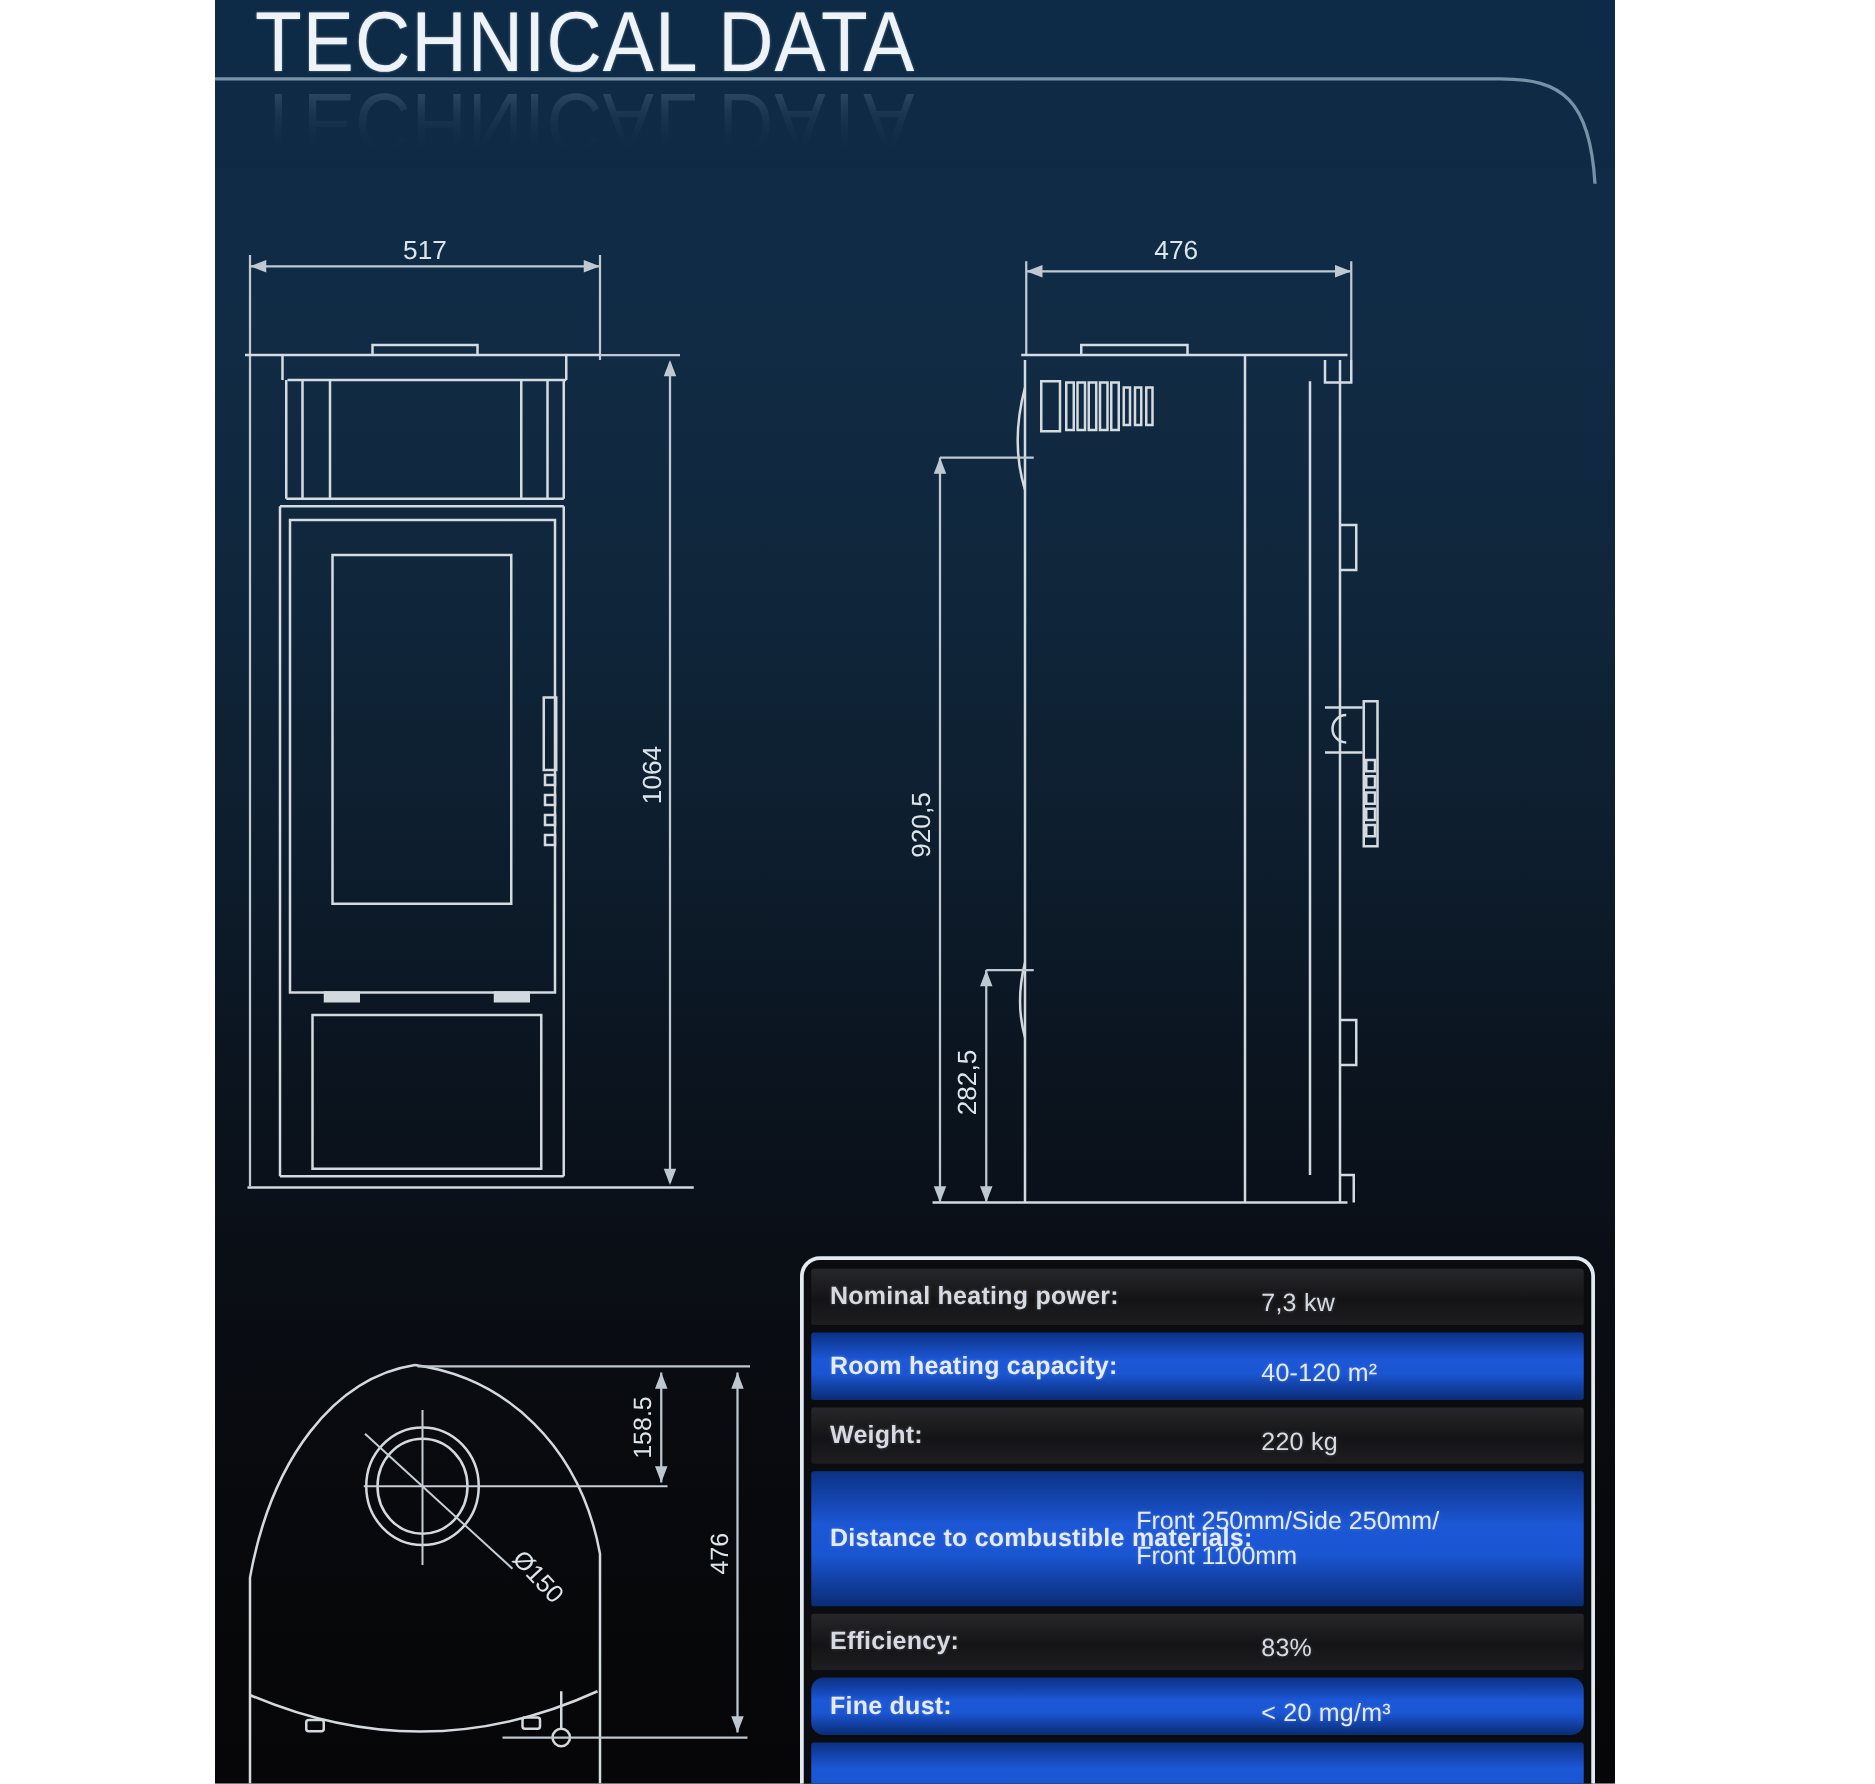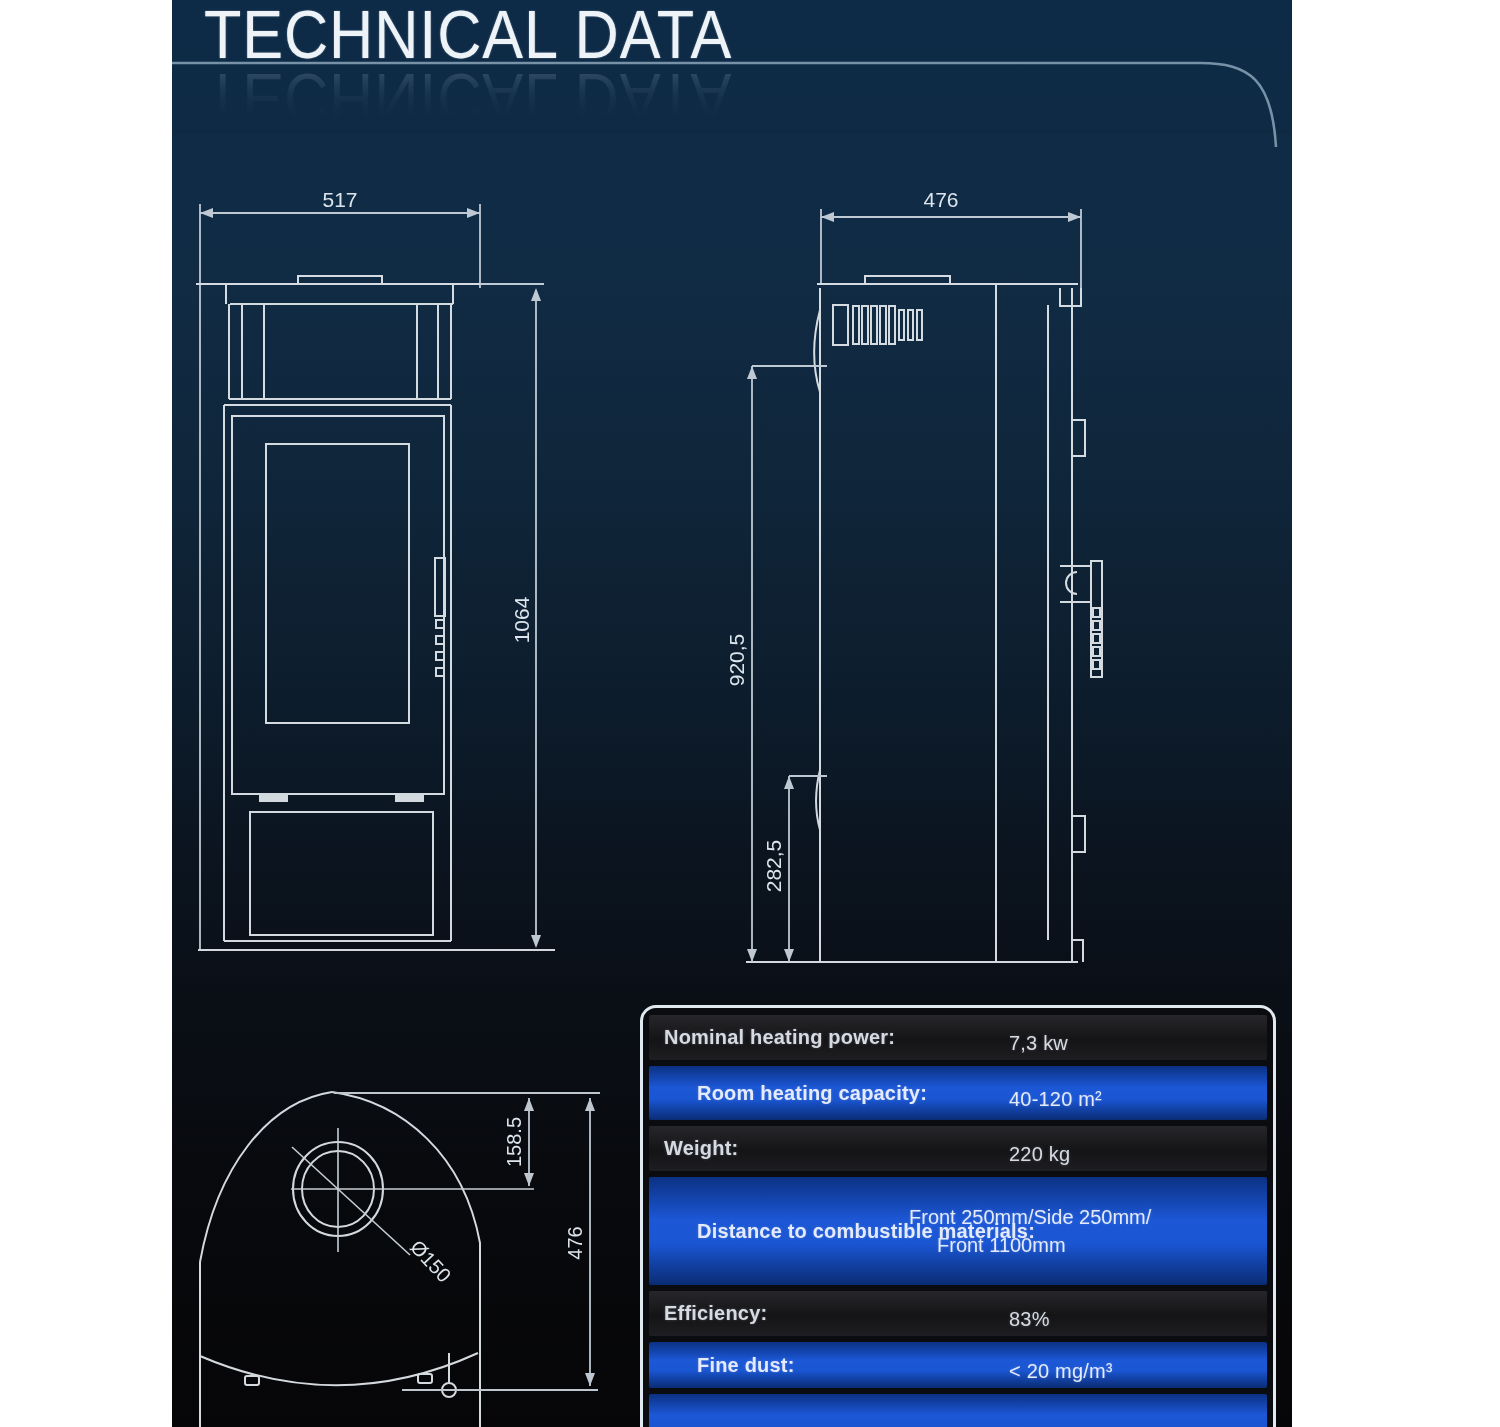--- a/index.html
+++ b/index.html
@@ -50,38 +50,37 @@
   }
   .spec-row.dark{
     height:45px;
     background:linear-gradient(180deg,#27272b 0%, #141416 55%, #1e1e22 100%);
     color:#d7dbe1;
   }
   .spec-row.blue{
     height:54px;
     background:linear-gradient(180deg,#0b3183 0%, #1c57d6 40%, #1a55d2 62%, #0a2c74 100%);
     color:#e3ebfc;
-    padding-left:33px;
   }
   .spec-row.tall{height:108px;}
   .spec-row.clipped{height:52px;margin-bottom:0;}
   .spec-row .label{
     margin-left:15px;font-size:20px;letter-spacing:0.2px;
     text-shadow:0 0 3px rgba(210,225,255,0.25);
     font-weight:bold;
   }
   .spec-row .value{
     position:absolute;left:360px;font-size:20px;letter-spacing:0.2px;
     text-shadow:0 0 3px rgba(210,225,255,0.25);white-space:nowrap;margin-top:12px;
   }
   .spec-row .value-multiline{
     position:absolute;left:260px;font-size:20px;line-height:28px;
     text-shadow:0 0 3px rgba(210,225,255,0.25);white-space:nowrap;
   }
-  .spec-row .value-multiline .line2{display:block;margin-left:28px;}
+  .spec-row .value-multiline .line2{display:block;}
 </style>
 </head>
 <body>
 
 <div class="content">
 
   <div class="page-title">TECHNICAL DATA</div>
   <div class="page-title-reflection">TECHNICAL DATA</div>
   <div class="reflection-fade"></div>
 
@@ -258,21 +257,21 @@
     <div class="spec-row blue tall">
       <span class="label">Distance to combustible materials:</span>
       <span class="value-multiline"><span>Front 250mm/Side 250mm/</span><span class="line2">Front 1100mm</span></span>
     </div>
 
     <div class="spec-row dark">
       <span class="label">Efficiency:</span>
       <span class="value">83%</span>
     </div>
 
-    <div class="spec-row blue" style="height:46px;">
+    <div class="spec-row blue" style="height:46px;border-radius:10px;">
       <span class="label">Fine dust:</span>
       <span class="value">&lt; 20 mg/m³</span>
     </div>
 
 
     <div class="spec-row blue clipped">
       <span class="label"></span>
       <span class="value"></span>
     </div>
 

